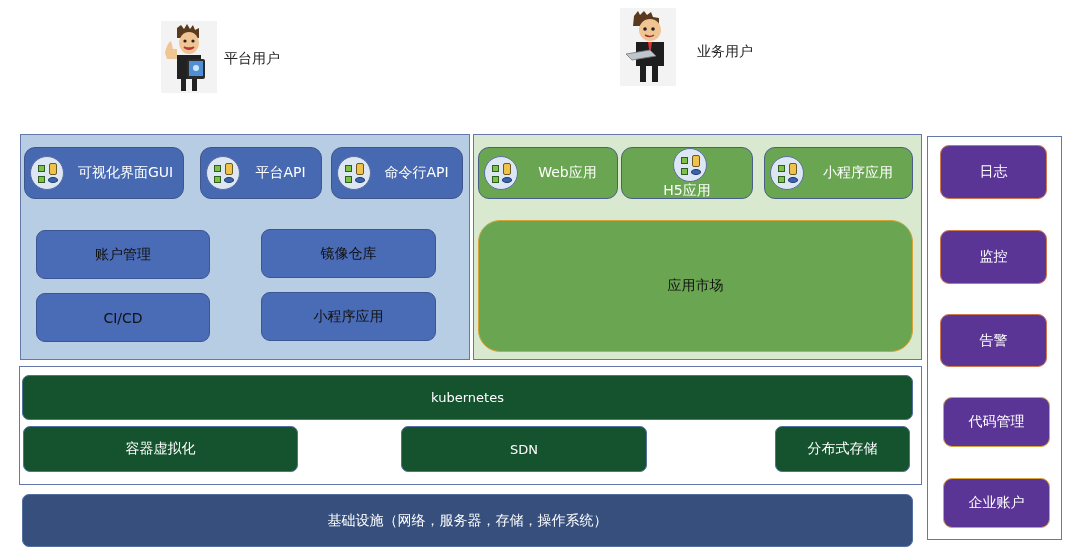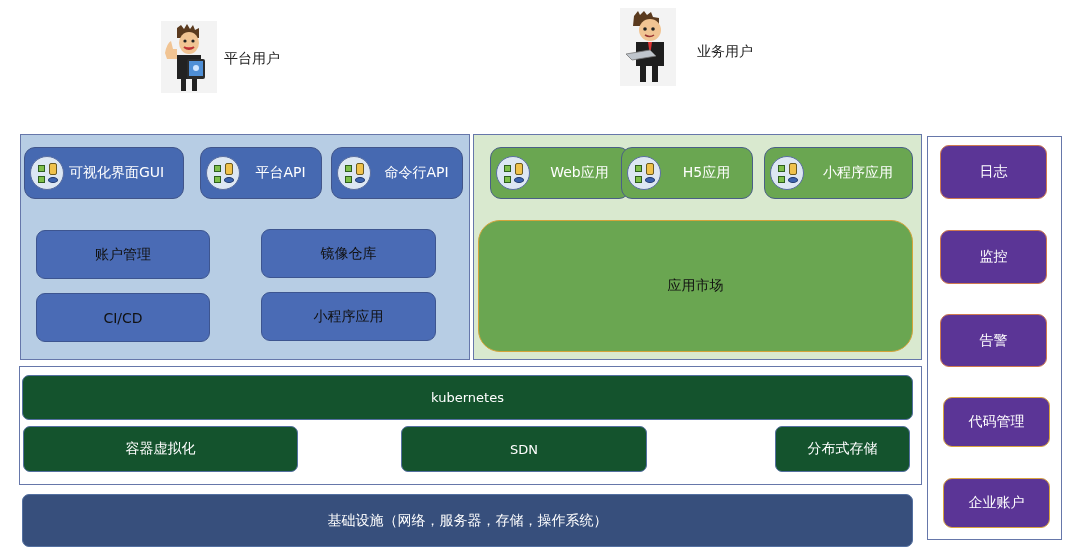--- a/index.html
+++ b/index.html
@@ -107,21 +107,21 @@
 
 <div class="abs panel panel-blue" style="left:20px;top:134px;width:450px;height:226px;"></div>
 
 <div class="abs icon-btn blue" style="left:24px;top:147px;width:160px;height:52px;">
   <div class="icon-circle">
     <span class="sq" style="left:7px;top:8px;"></span>
       <span class="sq" style="left:7px;top:19px;"></span>
     <span class="tall" style="left:18px;top:6px;"></span>
       <span class="disk" style="left:17px;top:20px;"></span>
   </div>
-  <span class="label" style="text-align:left;padding-left:5px;">可视化界面GUI</span>
+  <span class="label" style="text-align:left;padding-left:14px;">可视化界面GUI</span>
 </div>
 <div class="abs icon-btn blue" style="left:200px;top:147px;width:122px;height:52px;">
   <div class="icon-circle">
     <span class="sq" style="left:7px;top:8px;"></span>
       <span class="sq" style="left:7px;top:19px;"></span>
     <span class="tall" style="left:18px;top:6px;"></span>
       <span class="disk" style="left:17px;top:20px;"></span>
   </div>
   <span class="label">平台API</span>
 </div>
@@ -143,30 +143,30 @@
 </div>
 <div class="abs module" style="left:36px;top:293px;width:174px;height:49px;">
   <span>CI/CD</span>
 </div>
 <div class="abs module" style="left:261px;top:292px;width:175px;height:49px;">
   <span>小程序应用</span>
 </div>
 
 <div class="abs panel panel-green" style="left:473px;top:134px;width:449px;height:226px;"></div>
 
-<div class="abs icon-btn green" style="left:490px;top:147px;width:140px;height:52px;">
+<div class="abs icon-btn green" style="left:478px;top:147px;width:140px;height:52px;">
   <div class="icon-circle">
     <span class="sq" style="left:7px;top:8px;"></span>
       <span class="sq" style="left:7px;top:19px;"></span>
     <span class="tall" style="left:18px;top:6px;"></span>
       <span class="disk" style="left:17px;top:20px;"></span>
   </div>
   <span class="label">Web应用</span>
 </div>
-<div class="abs icon-btn green" style="left:621px;top:147px;width:132px;height:52px;">
+<div class="abs icon-btn green" style="left:621px;top:147px;width:132px;height:52px;flex-direction:column;">
   <div class="icon-circle">
     <span class="sq" style="left:7px;top:8px;"></span>
       <span class="sq" style="left:7px;top:19px;"></span>
     <span class="tall" style="left:18px;top:6px;"></span>
       <span class="disk" style="left:17px;top:20px;"></span>
   </div>
   <span class="label">H5应用</span>
 </div>
 <div class="abs icon-btn green" style="left:764px;top:147px;width:149px;height:52px;">
   <div class="icon-circle">

